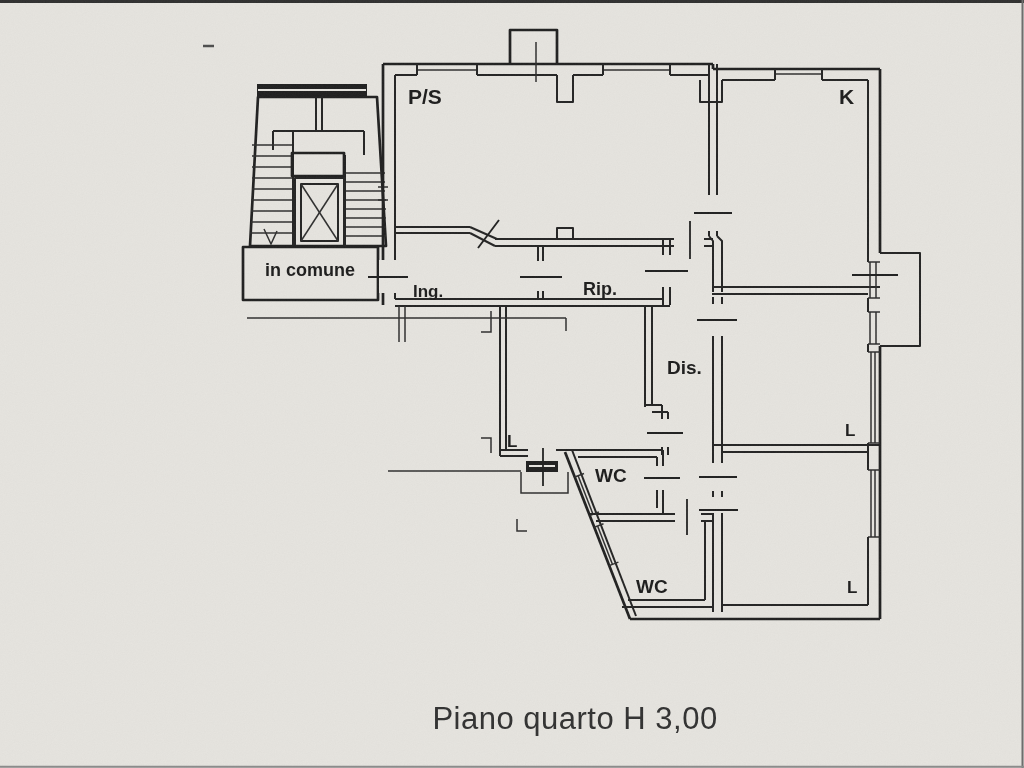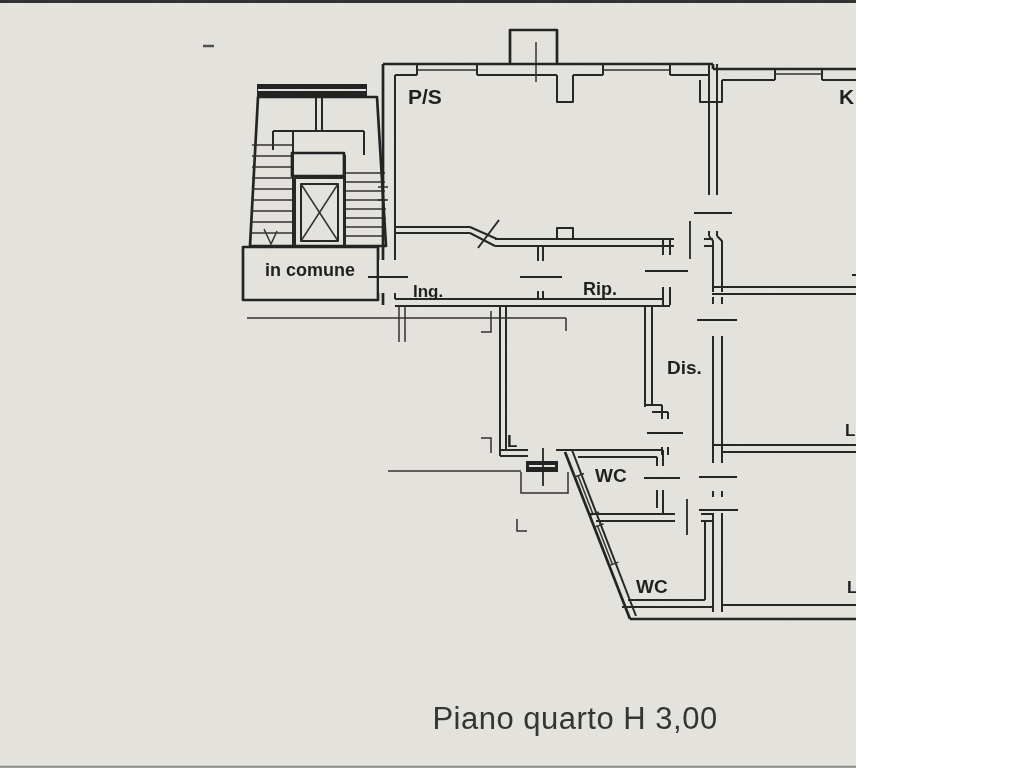--- a/index.html
+++ b/index.html
@@ -1,18 +1,18 @@
 <!DOCTYPE html>
 <html><head>
 <meta charset="utf-8">
 <style>
   html,body { margin:0; padding:0; }
   .page {
     position: relative;
-    width: 856px; height: 768px;
+    width: 1024px; height: 768px;
     background: #e9e7e2;
     overflow: hidden;
     font-family: "Liberation Sans", sans-serif;
   }
   svg { display:block; }
   .ink  { stroke:#1f1f1f; fill:none; stroke-width:2;   stroke-linejoin:round; stroke-linecap:butt; }
   .ink-bold { stroke:#1b1b1b; fill:none; stroke-width:2.7; stroke-linejoin:round; }
   .ink-thin { stroke:#2a2a2a; fill:none; stroke-width:1.5; }
   .tick { stroke:#1b1b1b; fill:none; stroke-width:1.8; }
   .erase { fill:#e9e7e2; stroke:none; }

